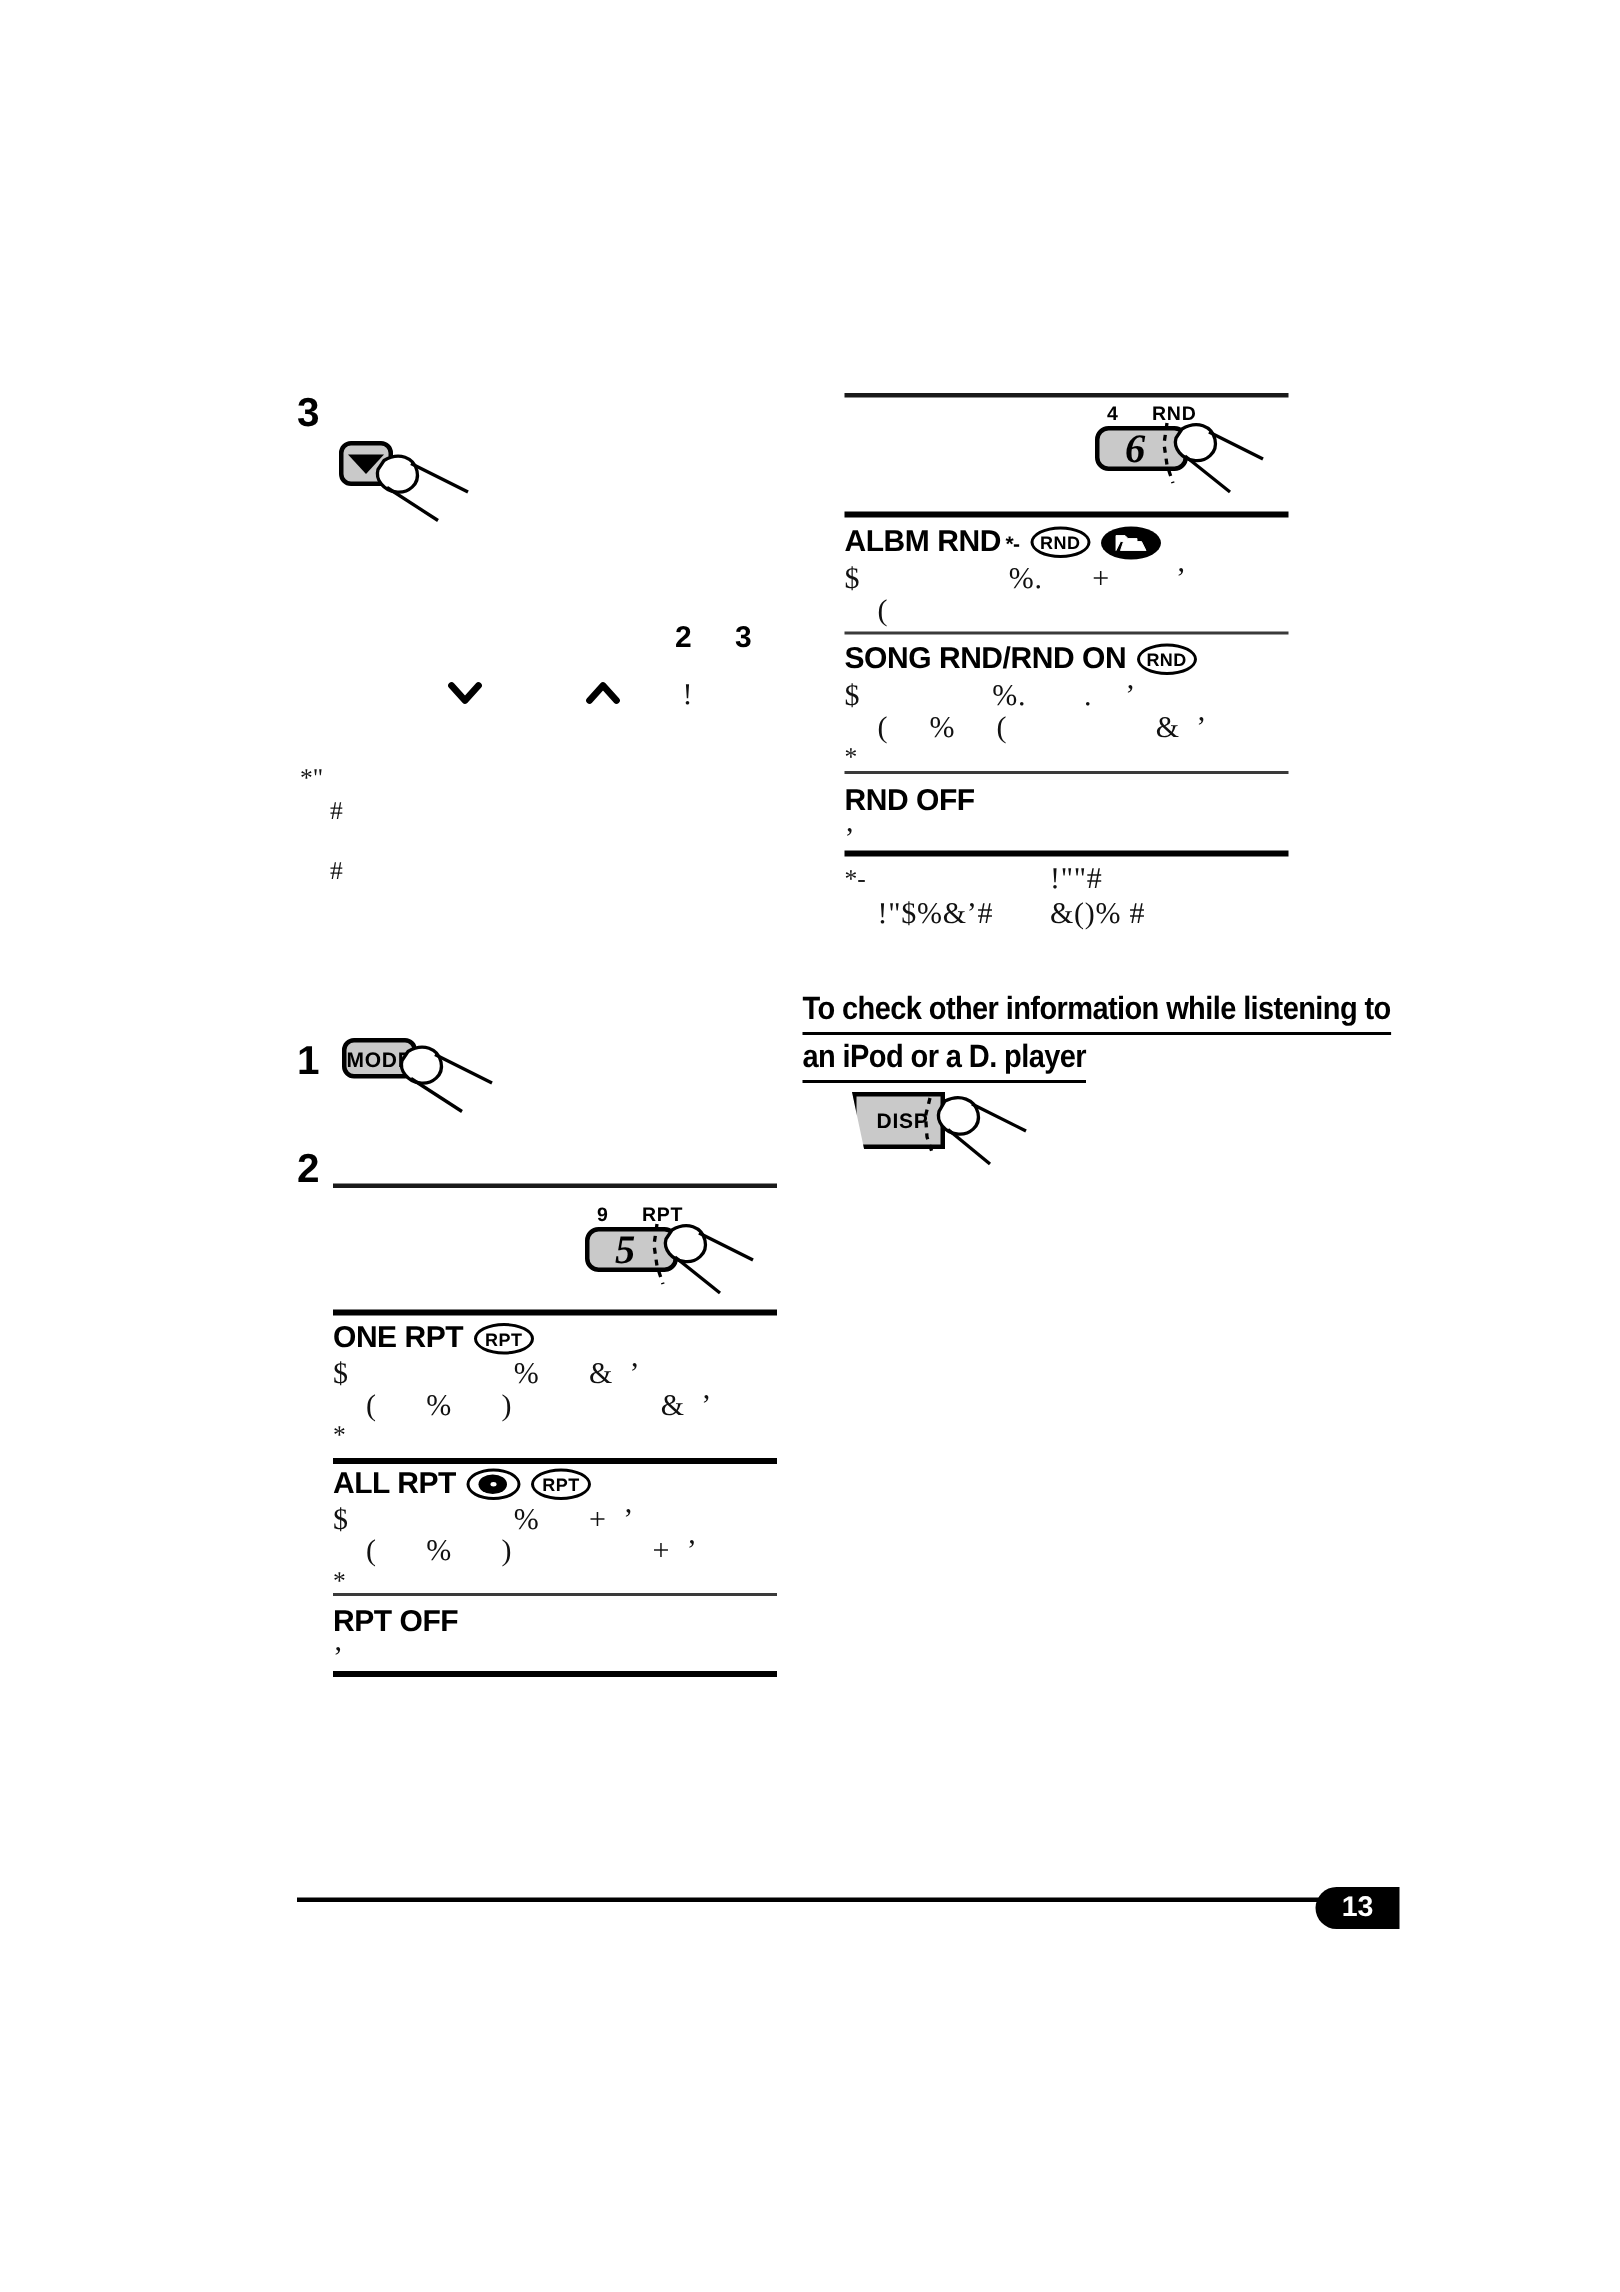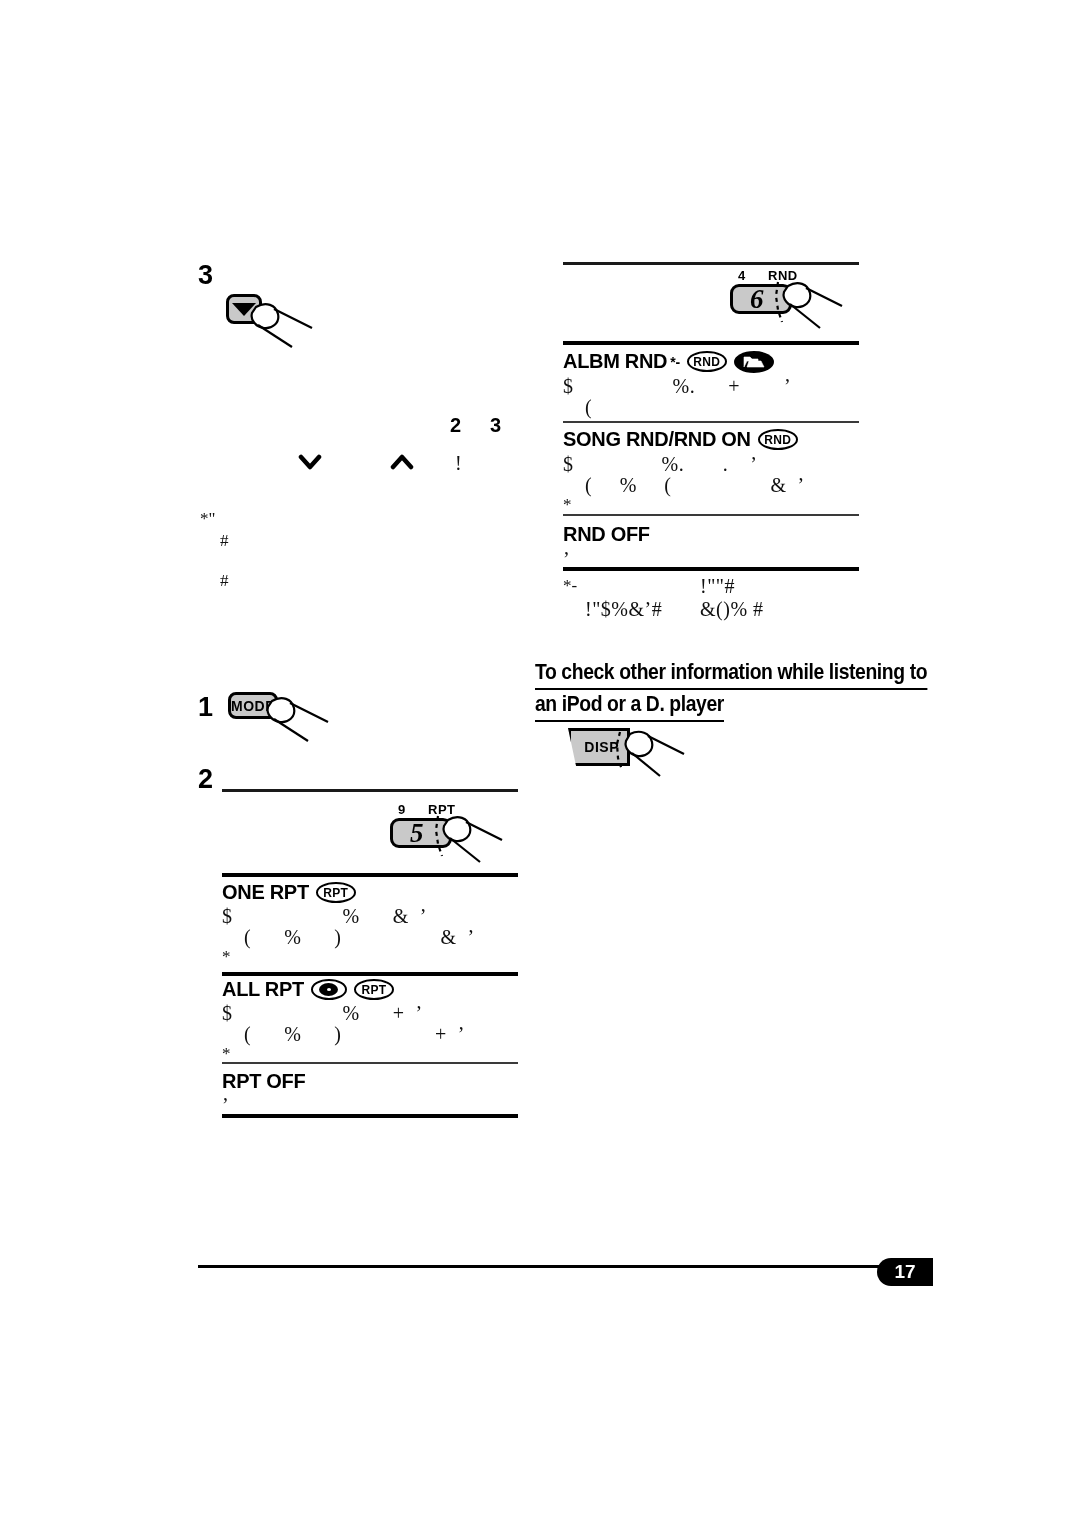--- a/index.html
+++ b/index.html
@@ -409,15 +409,15 @@
     <div class="btn-trapezoid" style="position:absolute; left:0; top:0; width:62px; height:38px;">DISP</div>
     <svg class="finger" style="left:44px; top:-2px;" width="86" height="56" viewBox="0 0 86 56">
       <path d="M18 8 C28 3, 38 7, 40 16 C42 25, 34 31, 26 30 C18 29, 12 22, 14 15 Z" fill="#ffffff" stroke="#000000" stroke-width="2.2"></path>
       <line x1="36" y1="10" x2="72" y2="28" stroke="#000000" stroke-width="2.2"></line>
       <line x1="20" y1="27" x2="48" y2="50" stroke="#000000" stroke-width="2.2"></line>
       <path d="M8 6 L5 18 L6 32 L10 44" fill="none" stroke="#000" stroke-width="2.2" stroke-dasharray="4 4"></path>
     </svg>
   </div>
 
   <div class="footer-rule" style="left:198px; top:1265px; width:700px;"></div>
-  <div class="page-num-block" style="left:877px; top:1258px; width:56px; height:28px;">17</div>
+  <div class="page-num-block" style="left:877px; top:1258px; width:56px; height:28px;">13</div>
 
 </div>
 
 </body></html>

